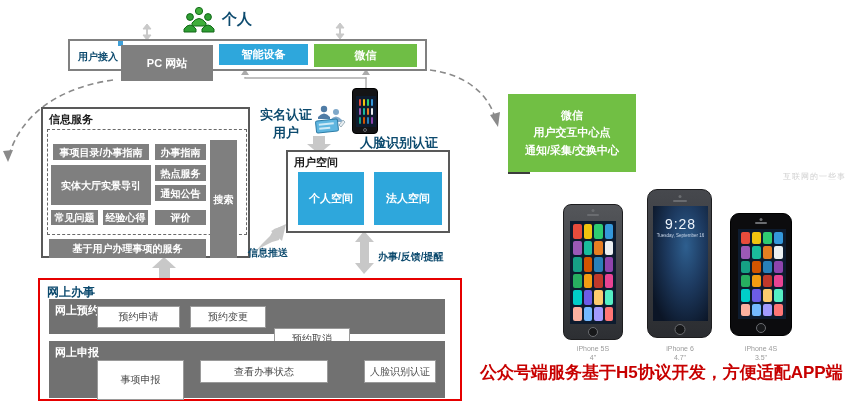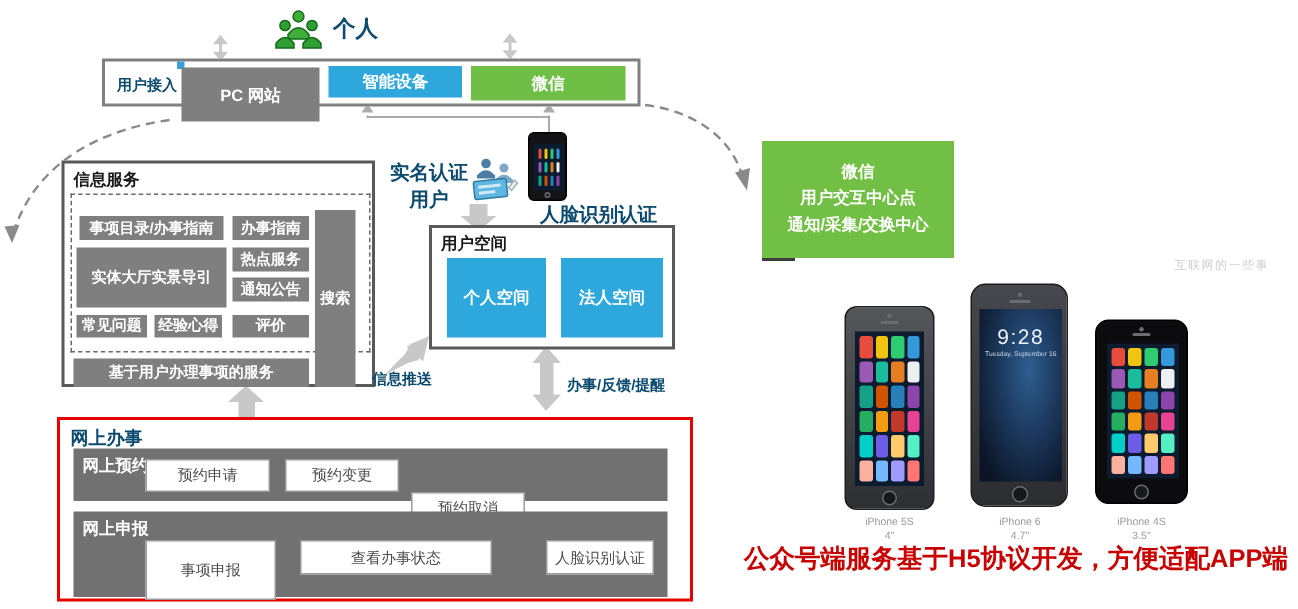--- a/index.html
+++ b/index.html
@@ -282,16 +282,16 @@
         <div style="background: rgb(162, 155, 254);"></div>
         <div style="background: rgb(255, 118, 117);"></div>
       </div>
     <div class="homebtn" style="bottom:2px;width:10px;height:10px;"></div>
   </div>
   <div class="abs p-label" style="left:728px;top:344px;width:66px;">
     <div>iPhone 4S</div>
     <div>3.5"</div>
   </div>
 
-  <div class="abs caption" style="left:496px;top:361px;">公众号端服务基于H5协议开发，方便适配APP端</div>
+  <div class="abs caption" style="left:480px;top:361px;">公众号端服务基于H5协议开发，方便适配APP端</div>
   <div class="abs watermark" style="left:783px;top:171px;">互联网的一些事</div>
 
 </div>
 
 </body></html>

